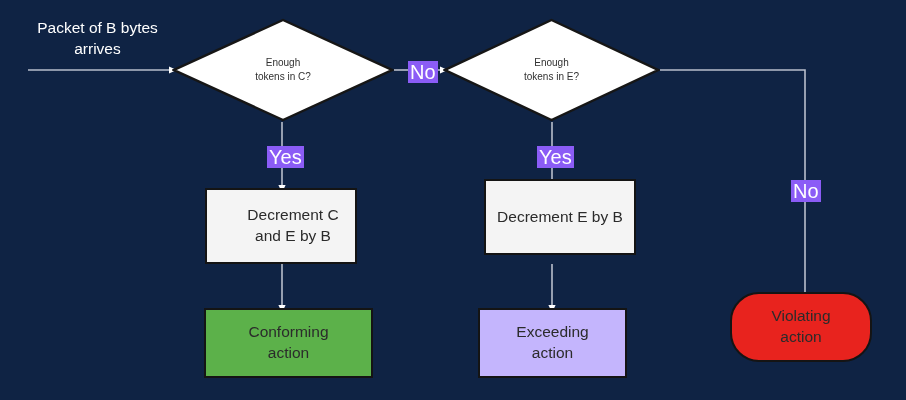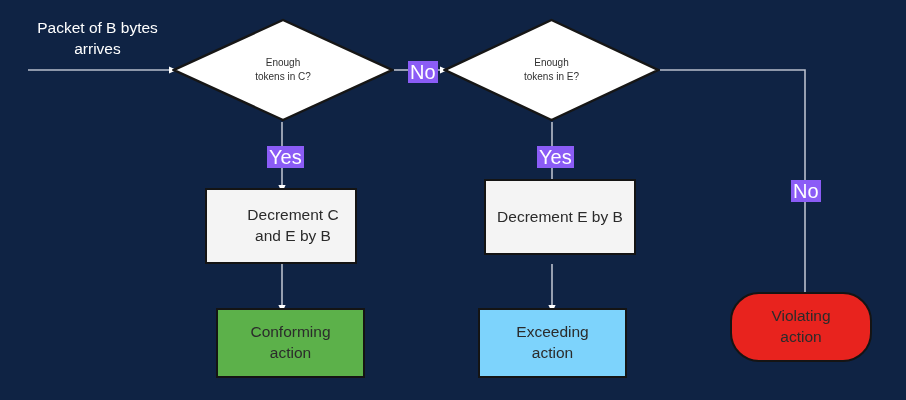--- a/index.html
+++ b/index.html
@@ -64,21 +64,21 @@
     border: 2px solid #141414;
     white-space: pre-line;
   }
   .rect.process {
     background: #f4f4f4;
   }
   .rect.term-green {
     background: #5cb14a;
   }
   .rect.term-yellow {
-    background: #7dd3fc;
+    background: #c4b5fd;
   }
   .rect.term-red {
     background: #e8231e;
   }
   
   .caption {
     position: absolute;
     color: #ffffff;
     font-size: 15.5px;
     line-height: 1.35;
@@ -148,21 +148,21 @@
 
   <div class="edge-label" style="left:537px; top:146px;">Yes</div>
 
   <div class="edge-label" style="left:791px; top:180px;">No</div>
 
   <div class="node rect process" style="left:205px; top:188px; width:152px; height:76px;padding-left:24px;">Decrement C
 and E by B</div>
 
   <div class="node rect process" style="left:476px; top:179px; width:152px; height:76px;margin-left:8px;">Decrement E by B</div>
 
-  <div class="node rect term-green" style="left:216px; top:308px; width:149px; height:70px;">Conforming
+  <div class="node rect term-green" style="left:204px; top:308px; width:169px; height:70px;">Conforming
 action</div>
 
   <div class="node rect term-yellow" style="left:478px; top:308px; width:149px; height:70px;">Exceeding
 action</div>
 
   <div class="node rect term-red" style="left:730px; top:292px; width:142px; height:70px;border-radius:29px;">Violating
 action</div>
 
 </div>
 

